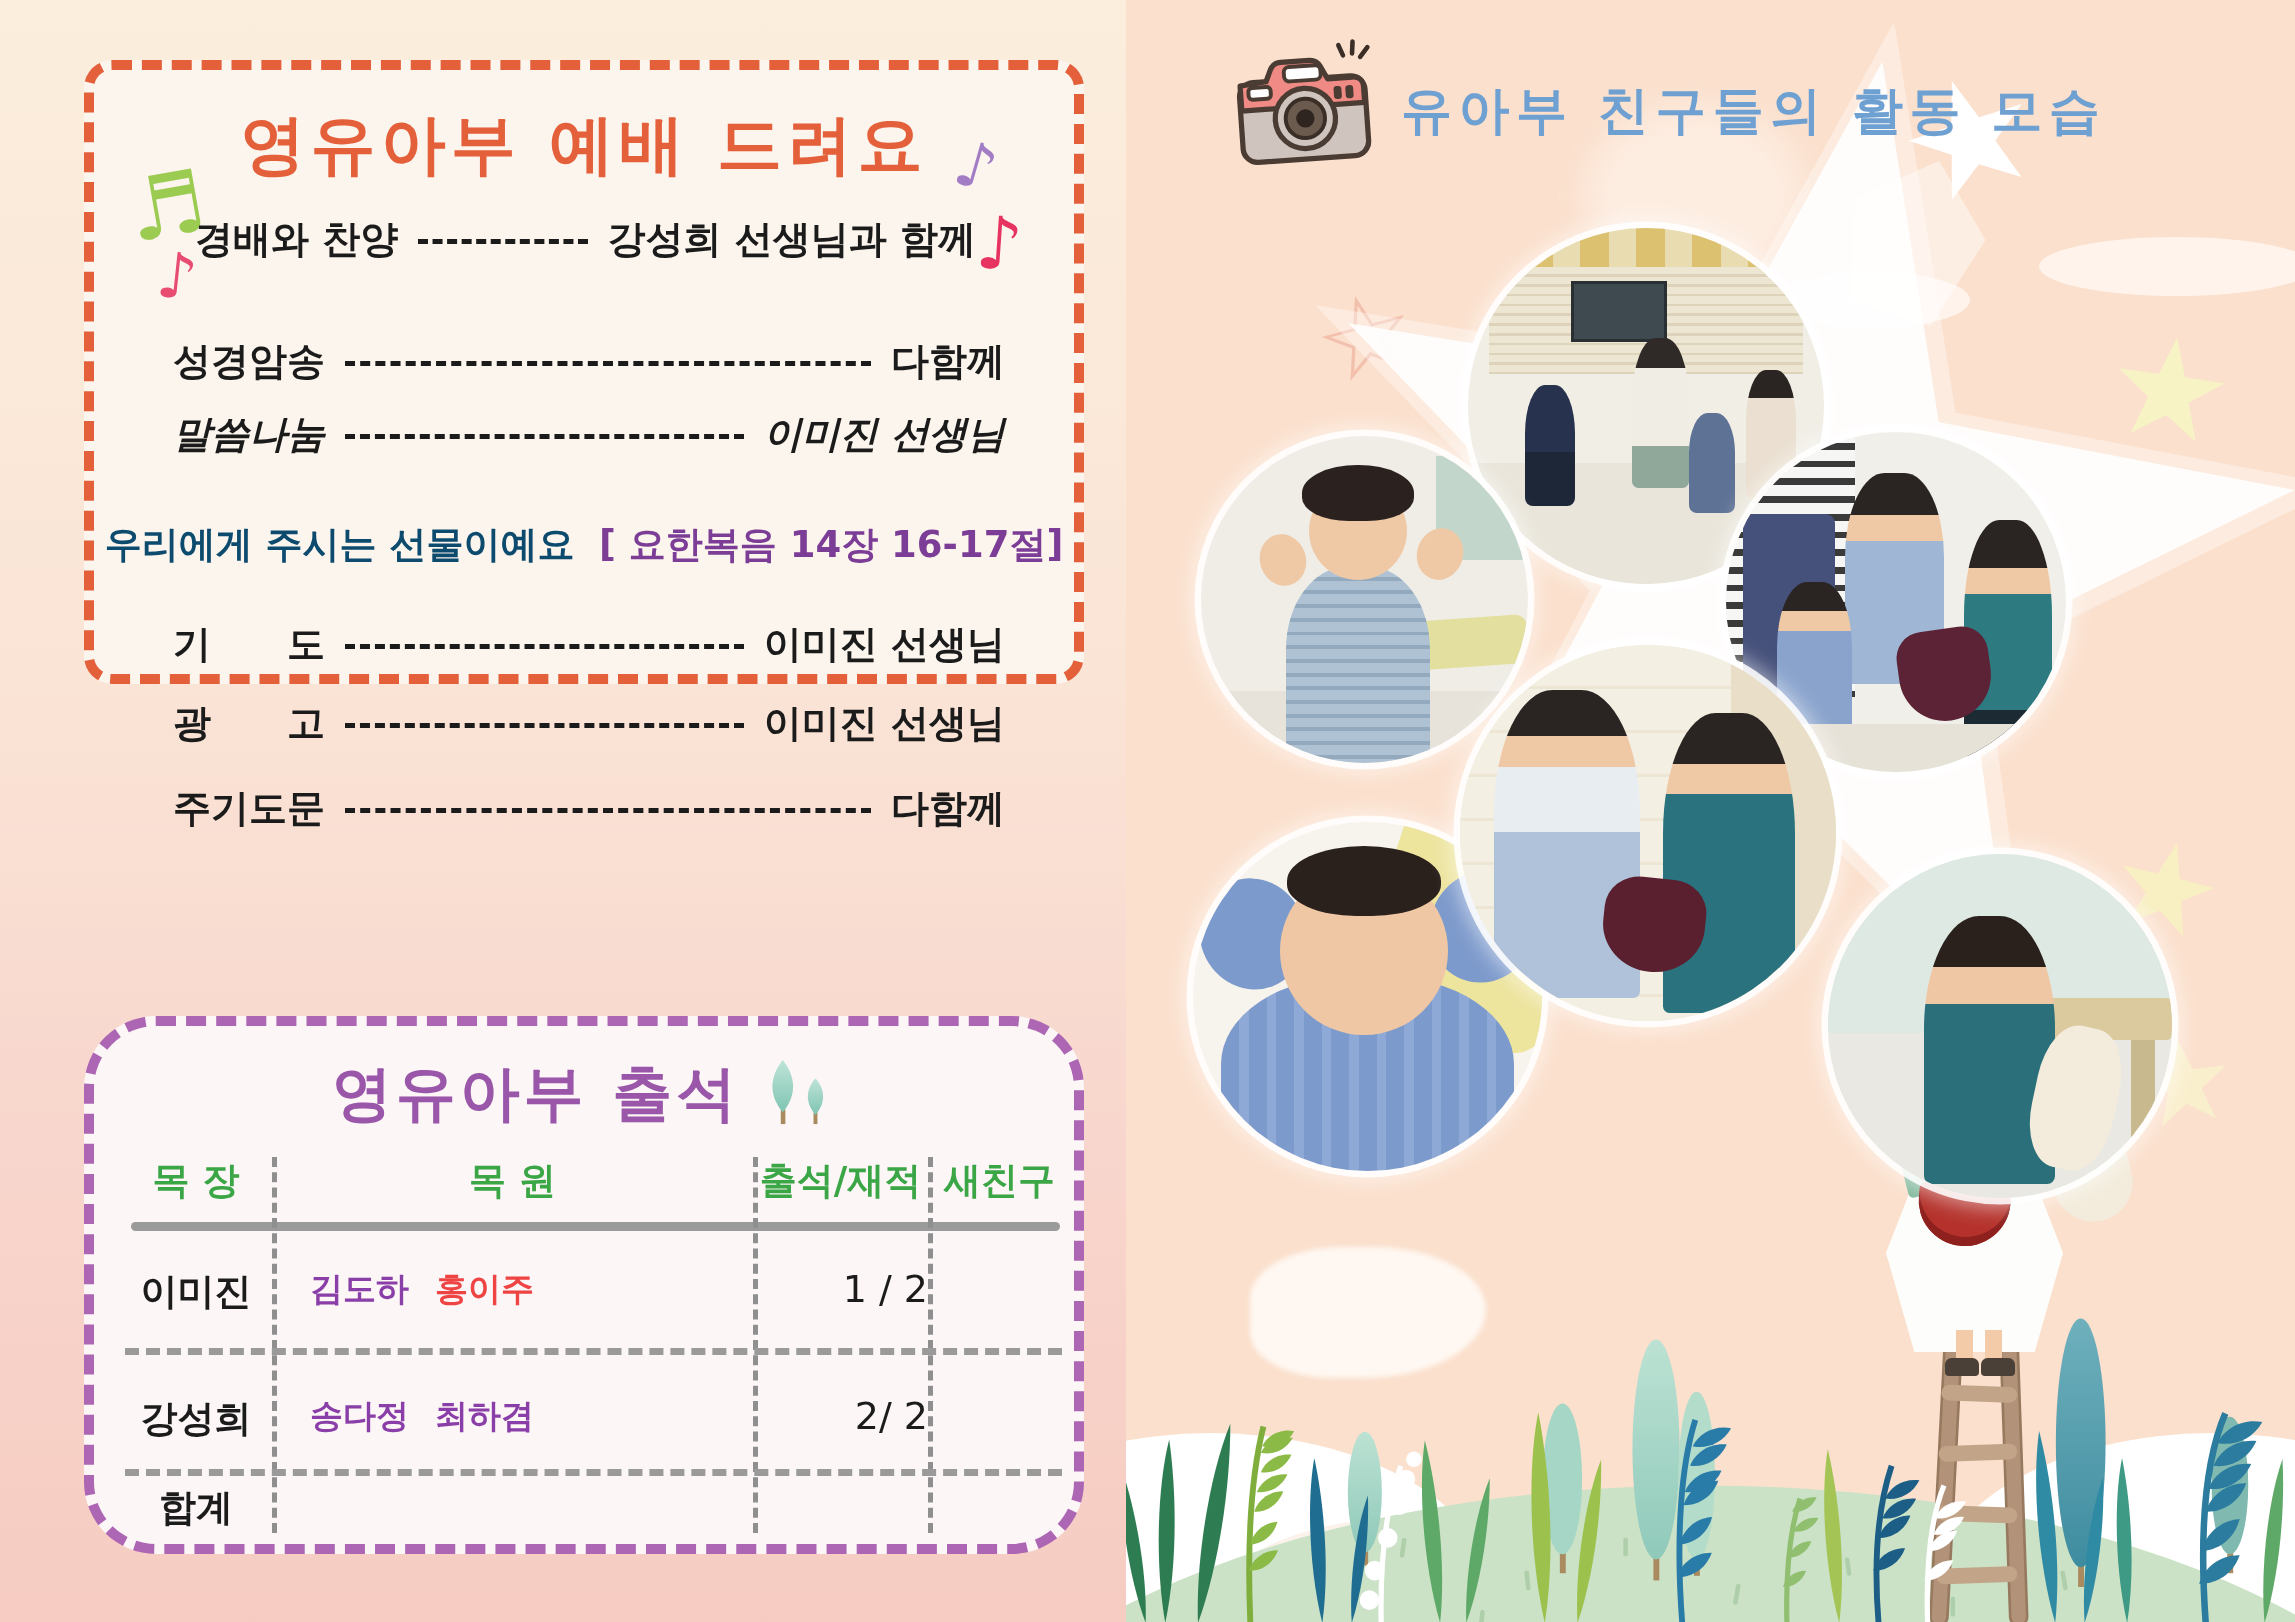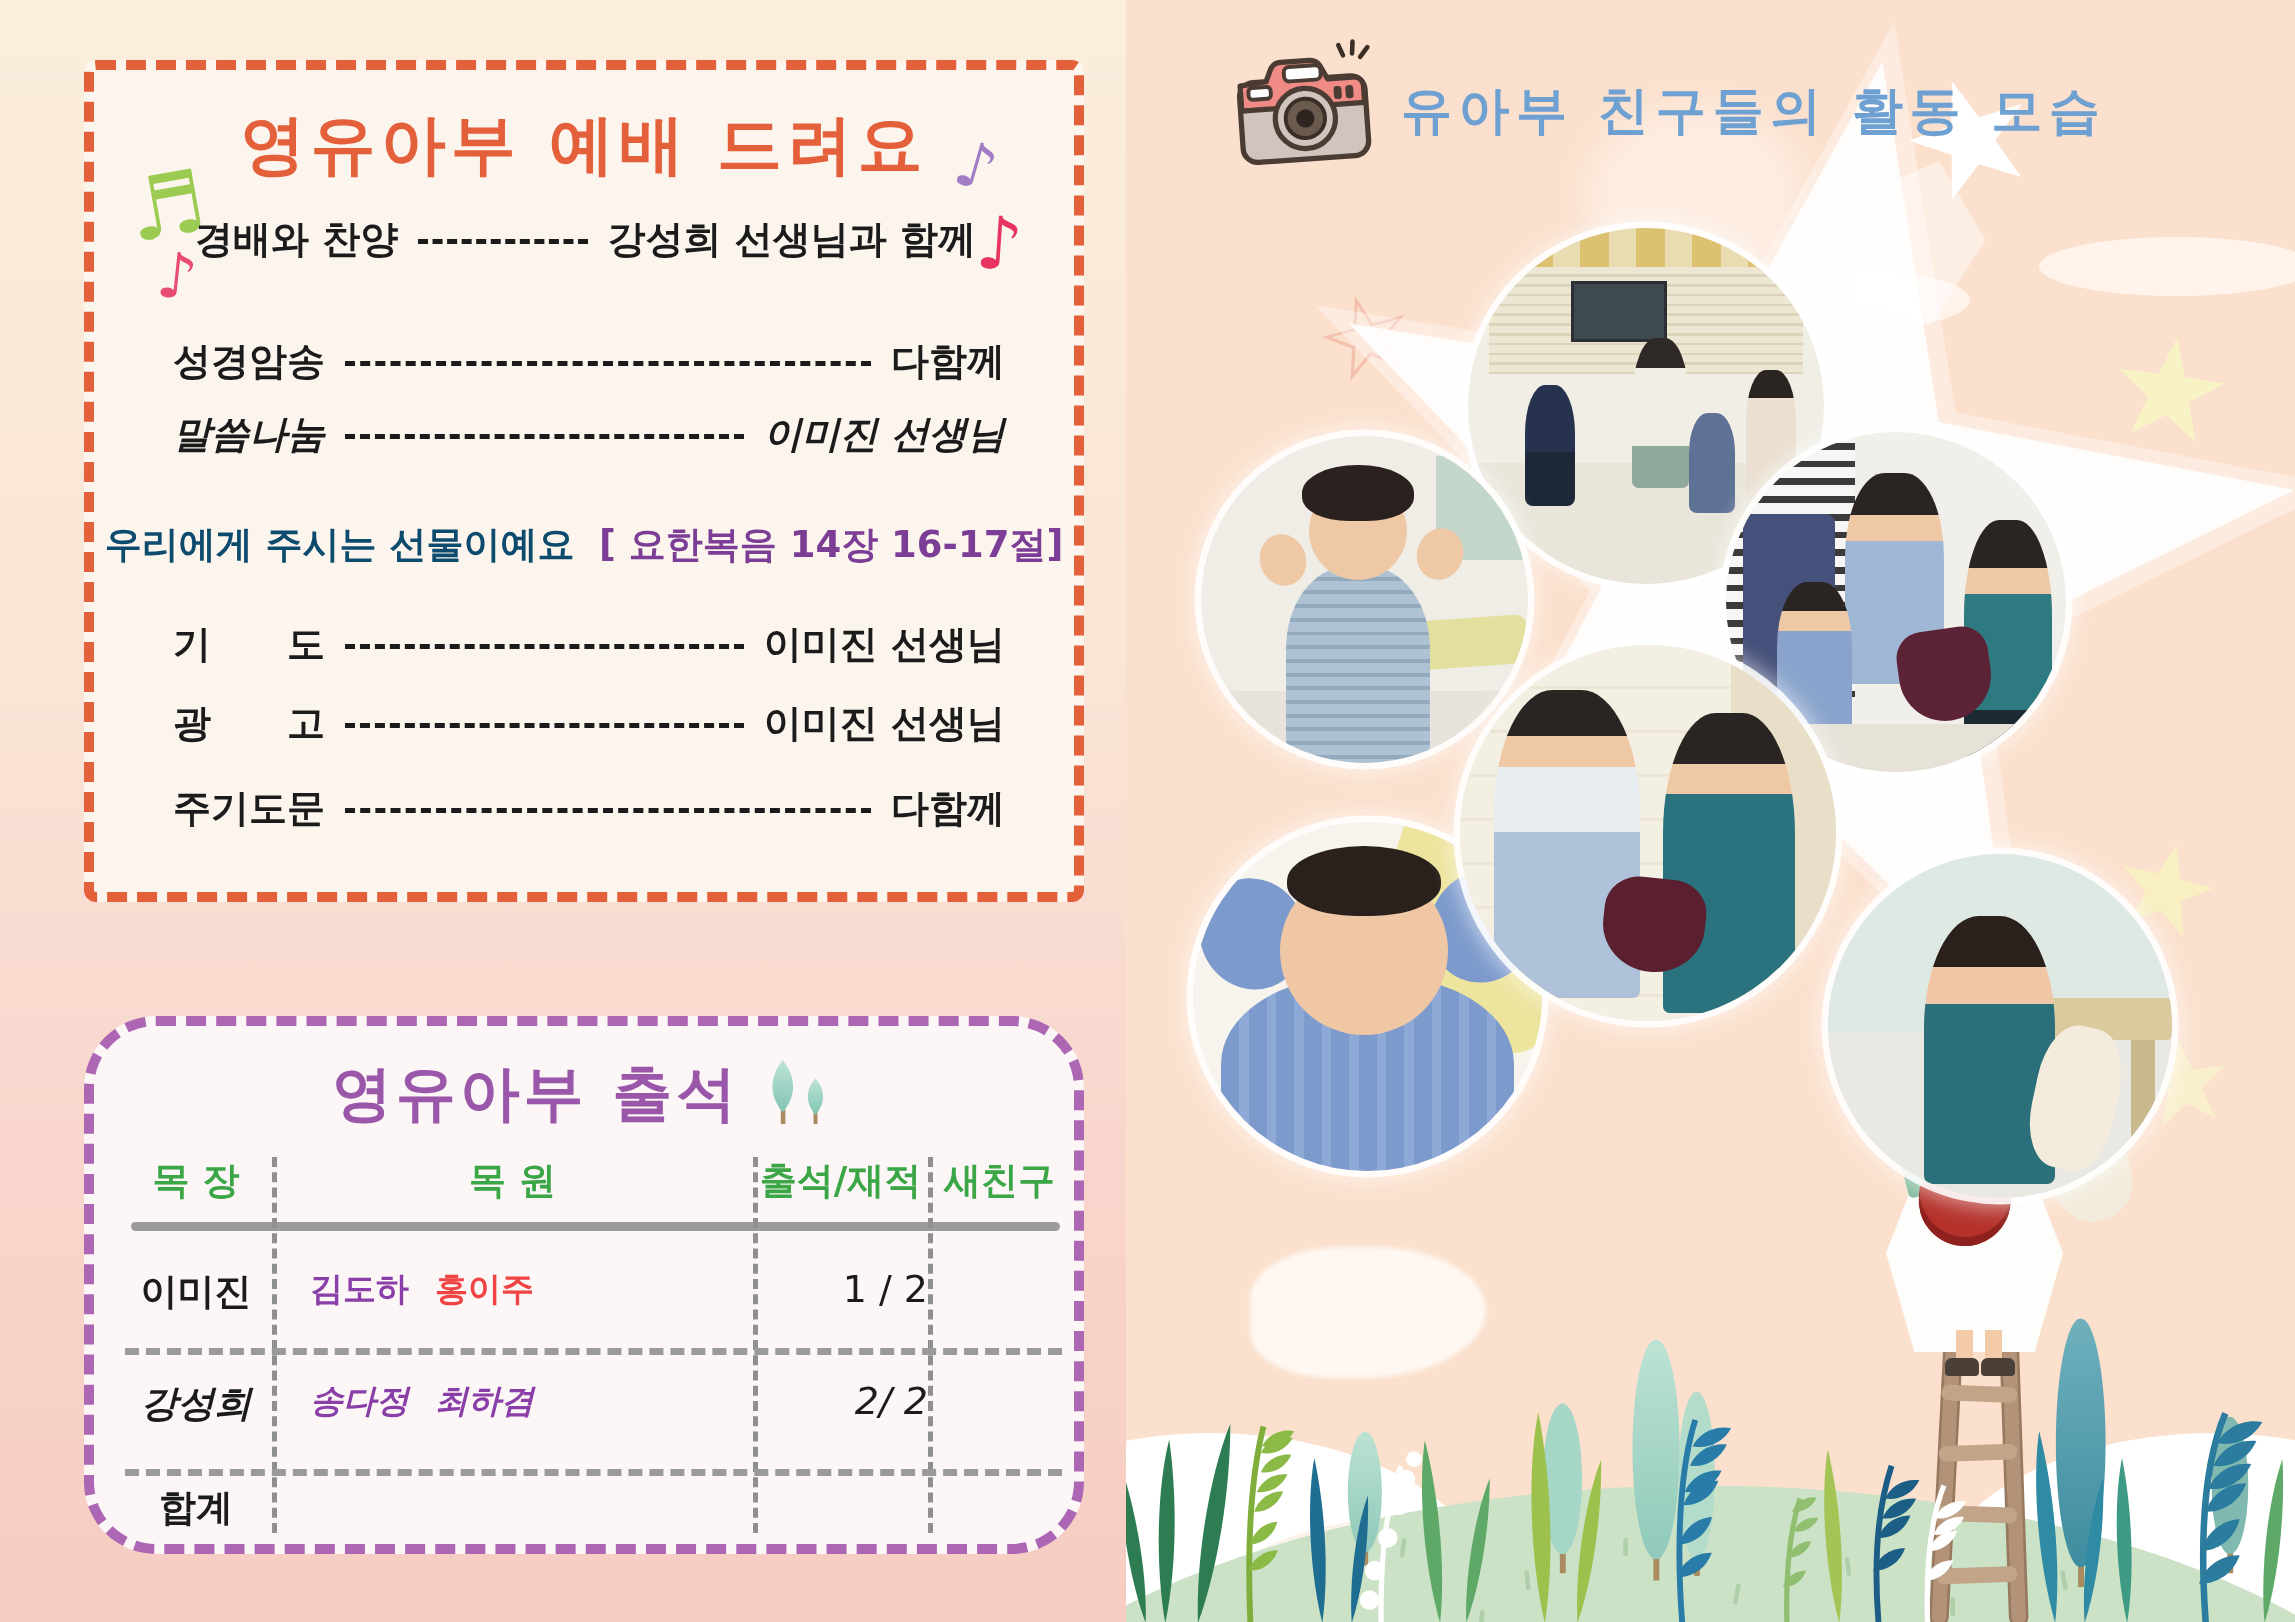--- a/index.html
+++ b/index.html
@@ -3,22 +3,22 @@
 <meta charset="utf-8">
 <style>
   * { margin:0; padding:0; box-sizing:border-box; }
   html,body { width:2295px; height:1623px; }
   body { font-family:"DejaVu Sans","Liberation Sans",sans-serif; position:relative; overflow:hidden; background:#FBE0CD; }
 
   
   .left-page { position:absolute; left:0; top:0; width:1126px; height:1623px;
     background:linear-gradient(180deg,#FBEEDD 0%,#FAE4D6 42%,#F8D5CC 72%,#F6CCC2 100%); }
 
-  .worship-box { position:absolute; left:84px; top:60px; width:1000px; height:842px;
-    background:#FCF5ED; border:10.5px dashed #E4603B; border-radius:12px;padding-left:48px; }
+  .worship-box { position:absolute; left:84px; top:60px; width:1000px; height:624px;
+    background:#FCF5ED; border:10.5px dashed #E4603B; border-radius:28px;padding-left:48px; }
   .worship-title { position:absolute; top:31px; left:0; width:100%; text-align:center;
     font-size:65px; font-weight:bold; color:#E4603B; letter-spacing:5.2px; }
   .note { position:absolute; line-height:1; }
   .note-green  { left:34px;  top:93px; font-size:86px; color:#9CCB52; transform:rotate(-10deg); }
   .note-pink   { left:63px;  top:175px; font-size:63px;  color:#E84C71; transform:rotate(6deg); }
   .note-purple { left:862px; top:65px; font-size:63px; color:#A27CC4; transform:rotate(16deg); }
   .note-red    { left:882px; top:137px; font-size:73px; color:#E73360; transform:rotate(4deg); }
 
   .worship-row { position:absolute; left:79px; right:69px; display:flex; align-items:center;
     font-size:38px; font-weight:bold; color:#1B1B1B; height:52px; }
@@ -47,21 +47,21 @@
   .ah-4 { left:834px; width:143px; }
   .att-solid-line { position:absolute; left:37px; top:196px; width:929px; height:8.5px; background:#9B9B9B; border-radius:4.6px; }
   .att-vline { position:absolute; top:131px; height:376px; width:0; border-left:5.9px dashed #8F8F8F; }
   .av-1 { left:178px; } .av-2 { left:659px; } .av-3 { left:834px; }
   .att-hline { position:absolute; left:31px; width:937px; height:0; border-top:7.2px dashed #9A9A9A; }
   .al-1 { top:322px; } .al-2 { top:443px; }
   .att-leader { position:absolute; left:26px; width:152px; text-align:center; font-size:37px; font-weight:bold; color:#1B1B1B; }
   .att-members { position:absolute; left:216px; font-size:33px; font-weight:bold; display:flex; gap:26px; }
   .att-ratio { position:absolute; left:659px; width:175px; text-align:right; font-size:38px; color:#1B1B1B; }
   .att-new { position:absolute; left:834px; width:143px; text-align:center; font-size:33px; color:#1B1B1B; }
-  .r1 { top:241px; } .r2 { top:353px;font-style:italic; } .r3 { top:457px; }
+  .r1 { top:241px; } .r2 { top:368px; } .r3 { top:457px; }
   .name-purple { color:#8A3FA8; }
   .name-green  { color:#ef4444; }
 
   
   .right-page { position:absolute; left:1126px; top:0; width:1170px; height:1623px;
     background:#FBE0CD; overflow:hidden; }
   .blob { position:absolute; border-radius:50%; }
   .star-shape { position:absolute;
     clip-path:polygon(50% 0%, 61.8% 34.5%, 98% 35%, 68.5% 56.5%, 79.5% 91%, 50% 70.5%, 20.5% 91%, 31.5% 56.5%, 2% 35%, 38.2% 34.5%); }
   .big-star-halo { left:131px; top:13px; width:1086px; height:1086px; background:rgba(255,255,255,0.35);

